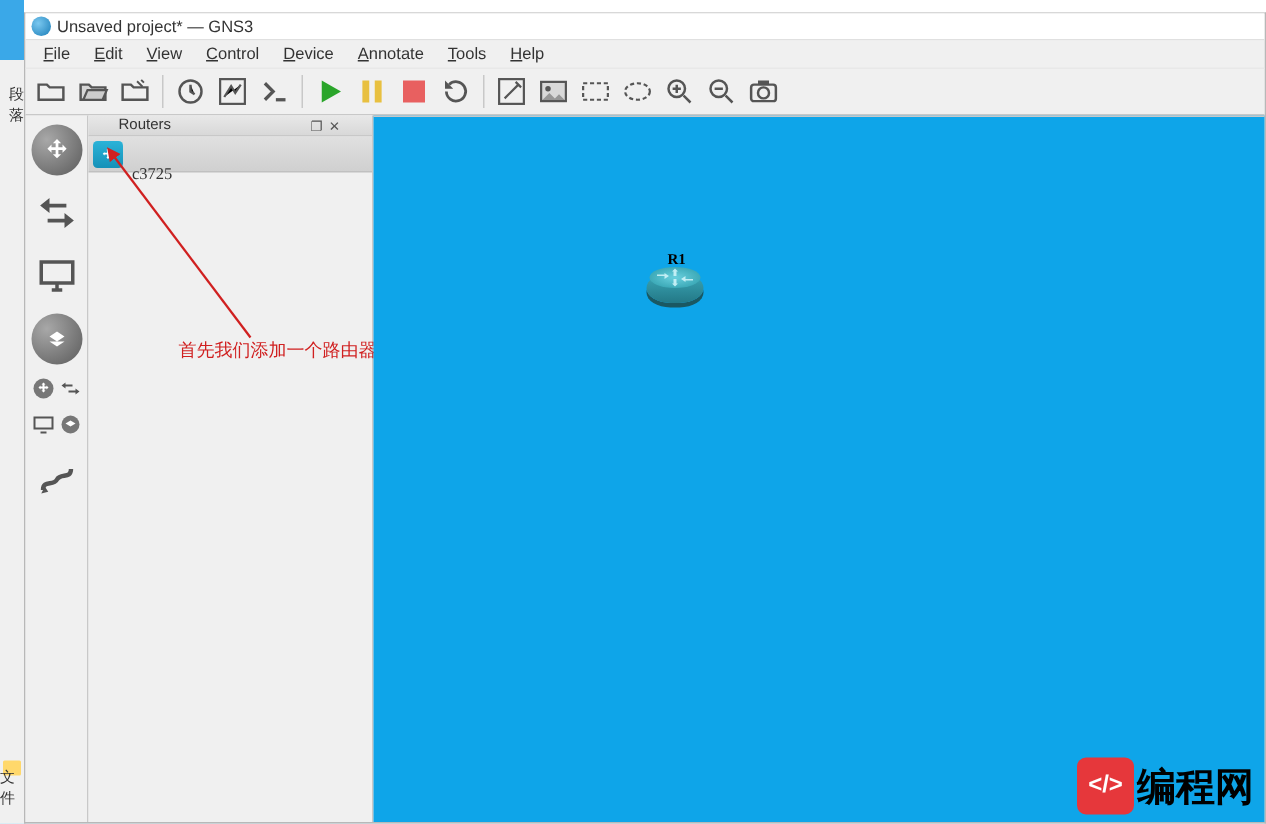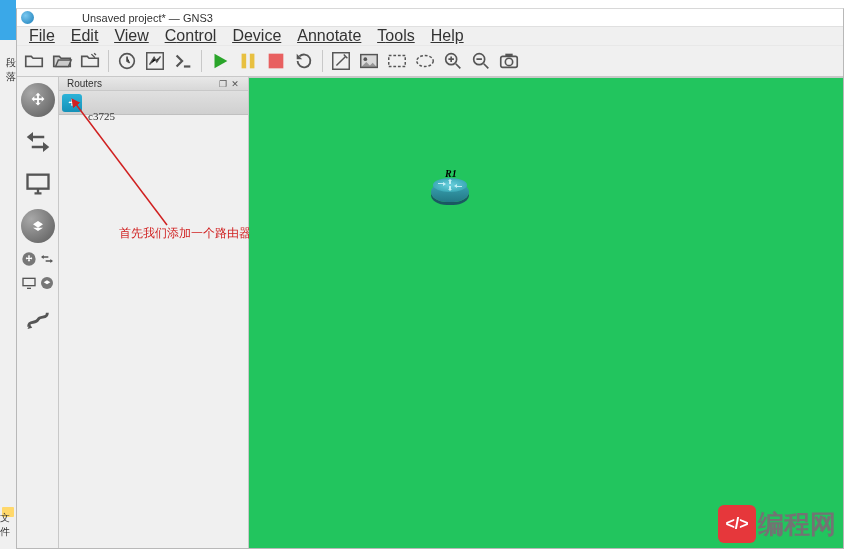--- a/index.html
+++ b/index.html
@@ -8,69 +8,69 @@
   
   .desktop-sliver { position: absolute; left: 0; top: 0; width: 16px; height: 549px; background: linear-gradient(#3aa8e8 0, #3aa8e8 40px, #f0f0f0 40px); }
   .sliver-text { position: absolute; left: 0; top: 56px; font-size: 10px; color: #333; width: 16px; text-align: right; }
   .sliver-folder { position: absolute; bottom: 32px; left: 2px; width: 12px; height: 10px; background: #ffd86b; border-radius: 1px; }
   .sliver-ftext { position: absolute; bottom: 10px; left: 0; font-size: 10px; color: #333; width: 16px; text-align: left; }
 
   
   .gns3-window { position: absolute; left: 16px; top: 8px; width: 828px; height: 541px; background: #f0f0f0; border: 1px solid #b8b8b8; border-top-color: #d8d8d8; }
 
   
-  .titlebar { height: 18px; background: #fff; display: flex; align-items: center; padding: 0 4px; border-bottom: 1px solid #e0e0e0; gap: 44px; }
+  .titlebar { height: 18px; background: #fff; display: flex; align-items: center; padding: 0 4px; border-bottom: 1px solid #e0e0e0; }
   .app-icon-title { width: 13px; height: 13px; border-radius: 50%; background: radial-gradient(circle at 35% 35%, #7ac8f0, #1a7db8); margin-right: 4px; flex-shrink: 0; }
   .title-text { font-size: 11px; color: #333; }
 
   
   .menubar { height: 18px; background: #f0f0f0; display: flex; align-items: center; padding: 0 4px; gap: 0; }
-  .menu-item { font-size: 16px; color: #333; padding: 0 8px; cursor: default; text-decoration: underline; }
+  .menu-item { font-size: 11px; color: #333; padding: 0 8px; cursor: default; }
   .menu-item u { text-decoration: underline; }
 
   
   .main-toolbar { height: 32px; background: #f0f0f0; border-top: 1px solid #e8e8e8; border-bottom: 1px solid #c8c8c8; display: flex; align-items: center; padding: 0 4px; gap: 2px; }
   .tbbtn { width: 26px; height: 26px; display: flex; align-items: center; justify-content: center; border-radius: 2px; }
   .tbsep { width: 1px; height: 22px; background: #c8c8c8; margin: 0 3px; }
   .ic { width: 22px; height: 22px; }
 
   
   .workspace { position: absolute; top: 68px; left: 0; right: 0; bottom: 0; display: flex; }
 
   
   .device-dock { width: 42px; background: #f0f0f0; border-right: 1px solid #c8c8c8; display: flex; flex-direction: column; align-items: center; padding-top: 6px; gap: 8px; }
   .dock-btn { width: 34px; height: 34px; border-radius: 50%; background: radial-gradient(circle at 30% 30%, #a8a8a8, #5a5a5a); display: flex; align-items: center; justify-content: center; position: relative; }
   .dock-sq { width: 34px; height: 34px; display: flex; align-items: center; justify-content: center; }
   .dock-subrow { display: flex; gap: 2px; }
   .dock-mini { width: 16px; height: 16px; display:flex; align-items:center; justify-content:center; }
 
   
   .routers-panel { width: 190px; background: #f0f0f0; border-right: 1px solid #c8c8c8; position: relative; }
-  .routers-header { height: 14px; background: linear-gradient(#e8e8e8, #d8d8d8); border-bottom: 1px solid #c8c8c8; font-size: 10px; font-family: "MS Sans Serif", Tahoma; color: #333; padding: 0 8px; display: flex; align-items: center; justify-content: space-between; }
+  .routers-header { height: 14px; background: linear-gradient(#e8e8e8, #d8d8d8); border-bottom: 1px solid #c8c8c8; font-size: 10px; font-family: "MS Sans Serif", Tahoma; color: #333; padding: 0 20px; display: flex; align-items: center; justify-content: space-between; }
   .hdr-controls { display: flex; gap: 2px; }
   .hdr-ctrl { width: 10px; height: 10px; font-size: 9px; line-height: 10px; text-align: center; color: #555; cursor: default; }
   .routers-list { background: #fff; }
   .router-item { height: 24px; background: linear-gradient(#e0e0e0, #d0d0d0); display: flex; align-items: center; padding: 0 3px; gap: 6px; border-bottom: 1px solid #c0c0c0; }
   .router-icon-wrap { width: 20px; height: 18px; background: linear-gradient(#2bb3d8, #1591b8); border-radius: 3px; display:flex; align-items:center; justify-content:center; }
   .router-label { font-size: 11px; color: #333; font-family: Tahoma; margin-top: 27px; }
 
   .annotation { position: absolute; color: #d02020; font-size: 12px; white-space: nowrap; }
   .arrow-svg { position: absolute; pointer-events: none; }
 
   
-  .canvas { flex: 1; background: #22c55e; position: relative; border-top: 1px solid #c8c8c8; font-style: italic; }
+  .canvas { flex: 1; background: #0ea5e9; position: relative; border-top: 1px solid #c8c8c8; }
   .node-label { position: absolute; font-size: 10px; font-weight: bold; color: #000; font-family: Tahoma; }
   .node-router { position: absolute; width: 38px; height: 24px; }
   .router-body { width: 38px; height: 20px; background: linear-gradient(#3ca8b8, #237886); border-radius: 50%/60%; position: relative; box-shadow: 0 3px 0 #1a5862; }
   .router-top { position:absolute; top:-4px; left:2px; width:34px; height:14px; background: radial-gradient(ellipse at center, #6ad0de, #2a9aa8); border-radius: 50%; }
 
   
   .watermark { position: absolute; right: 8px; bottom: 6px; display: flex; align-items: center; gap: 2px; }
   .wm-badge { width: 38px; height: 38px; background: #e6373b; border-radius: 6px; display: flex; align-items: center; justify-content: center; color: #fff; font-weight: bold; font-size: 16px; font-family: Arial; }
-  .wm-text { font-size: 26px; font-weight: bold; color: #737373; font-family: Liberation Serif, serif; }
+  .wm-text { font-size: 26px; font-weight: bold; color: #000000; font-family: Liberation Serif, serif; }
 </style>
 </head>
 <body>
 
 <div class="desktop-sliver">
   <div class="sliver-text">段落</div>
   <div class="sliver-folder"></div>
   <div class="sliver-ftext">文件</div>
 </div>
 

